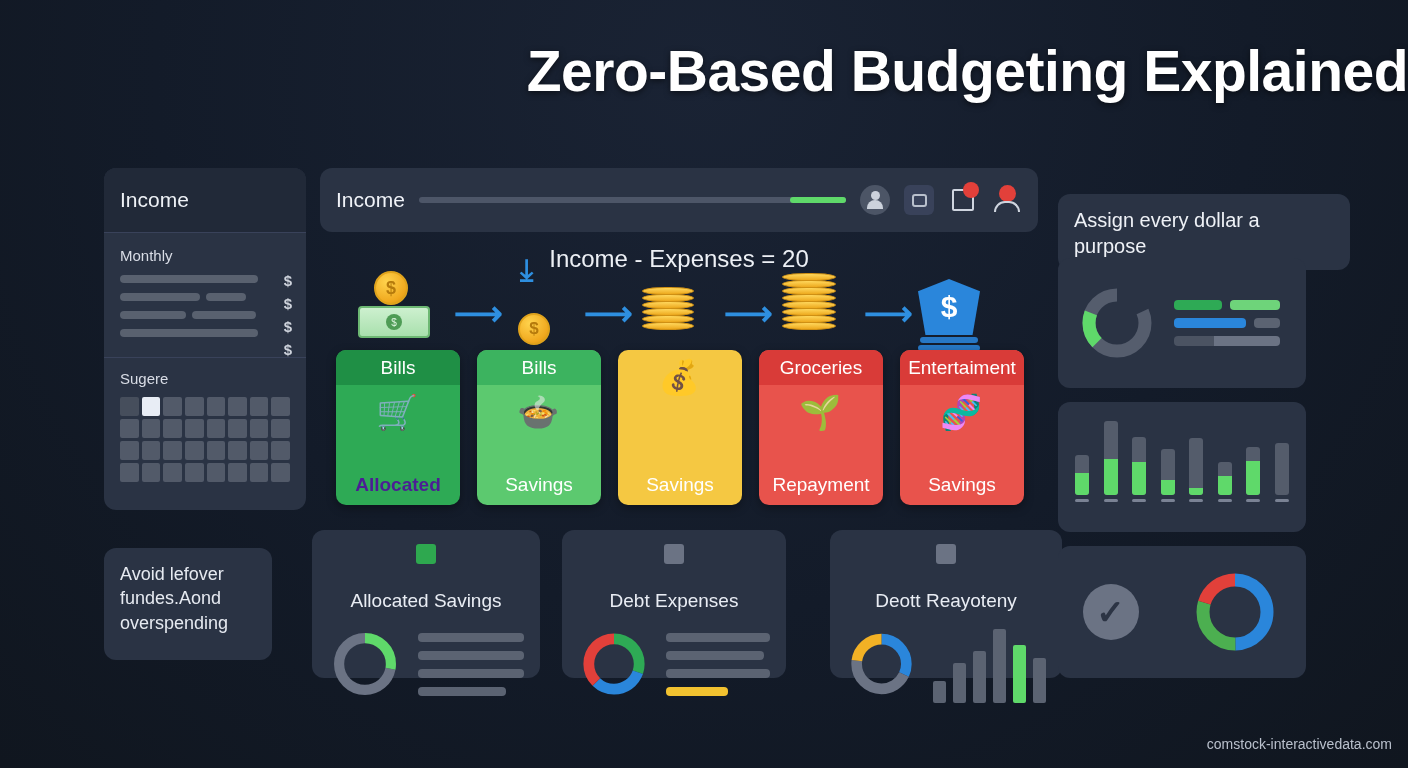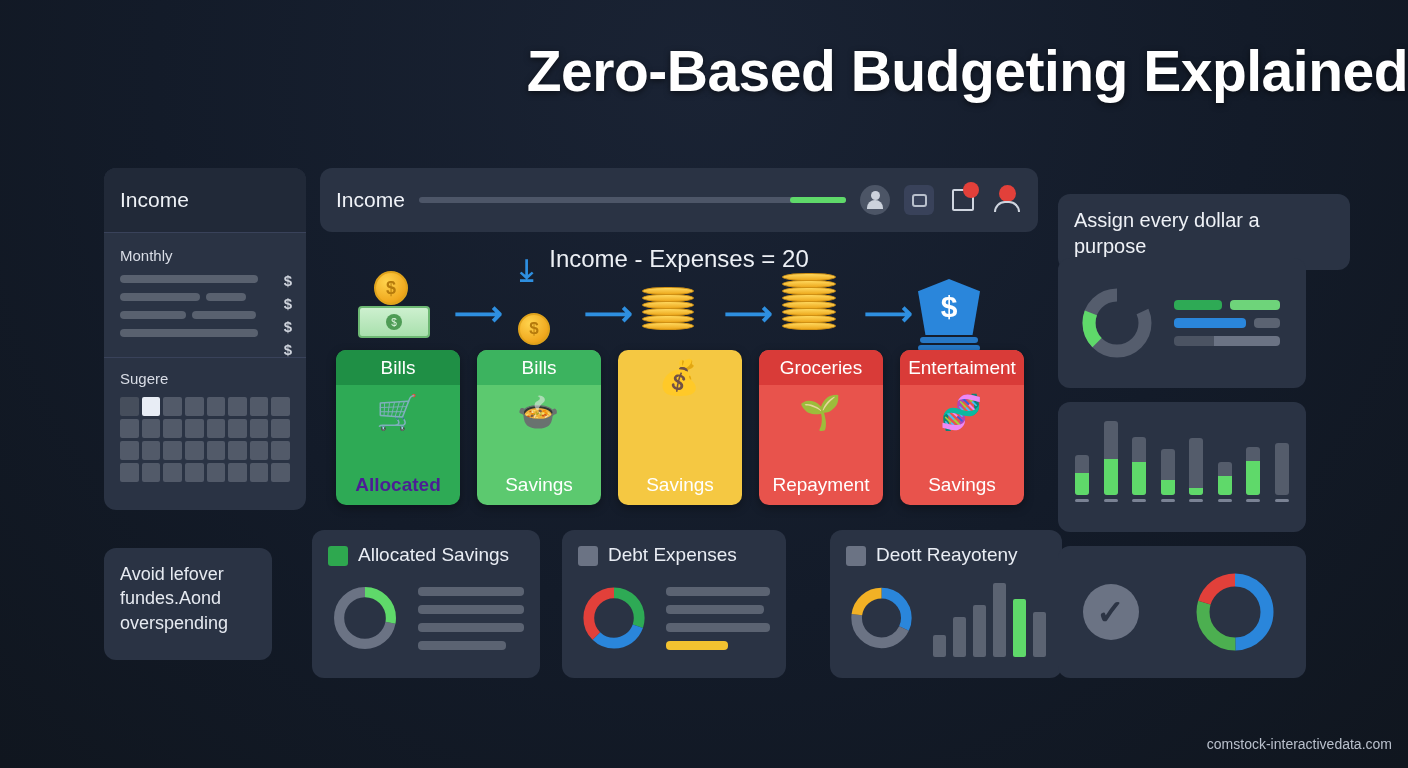--- a/index.html
+++ b/index.html
@@ -107,21 +107,21 @@
   .cat-head { height:35px; display:flex; align-items:center; justify-content:center;
       color:#ffffff; font-size:19px; }
   .cat-body { flex:1; display:flex; flex-direction:column; align-items:center;
       justify-content:space-between; padding:10px 4px 9px 4px; }
   .cat-foot { color:#ffffff; font-size:19px; }
   .cat-ico { font-size:34px; line-height:1; opacity:.95; }
 
   
   .b-card { position:absolute; top:530px; height:148px; background:#2a3344;
       border-radius:12px; padding:14px 16px; }
-  .b-head { display:flex; align-items:flex-end; gap:10px; margin-bottom:12px; }
+  .b-head { display:flex; align-items:center; gap:26px; margin-bottom:12px;flex-direction:column; }
   .b-sw { width:20px;height:20px;border-radius:3px; }
   .b-title { color:#e9edf4; font-size:19px; white-space:nowrap; }
   .b-row { display:flex; align-items:center; gap:16px; }
   .lines { display:flex; flex-direction:column; gap:9px; }
   .lines .l { height:9px; border-radius:4px; background:#5b6372; }
 
   
   #r-tip { left:1058px; top:166px; width:292px; height:76px; background:#2a3344;
       border-radius:12px; padding:13px 16px;margin-top:28px; }
   #r-tip .t { color:#eef1f6; font-size:20px; line-height:1.3; }

